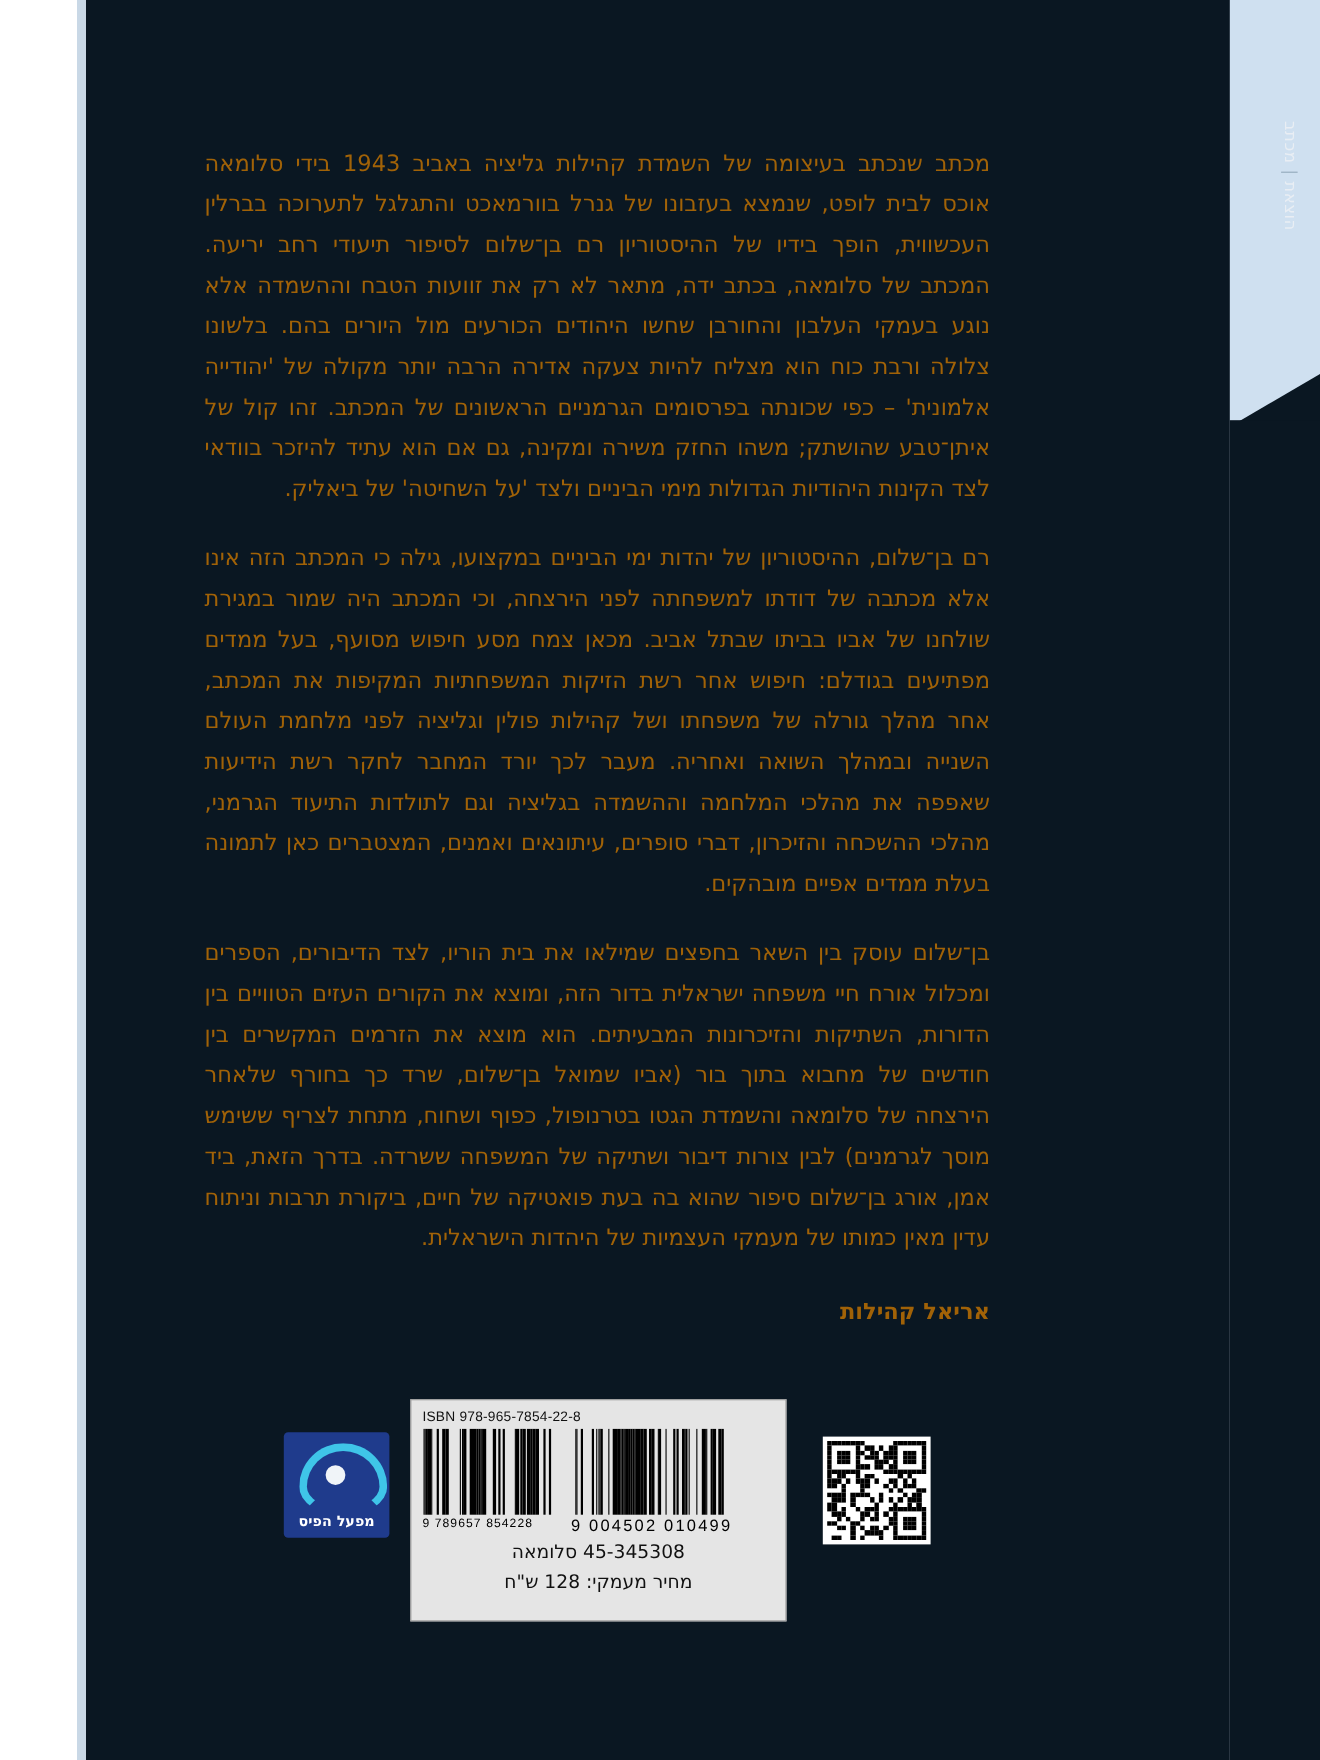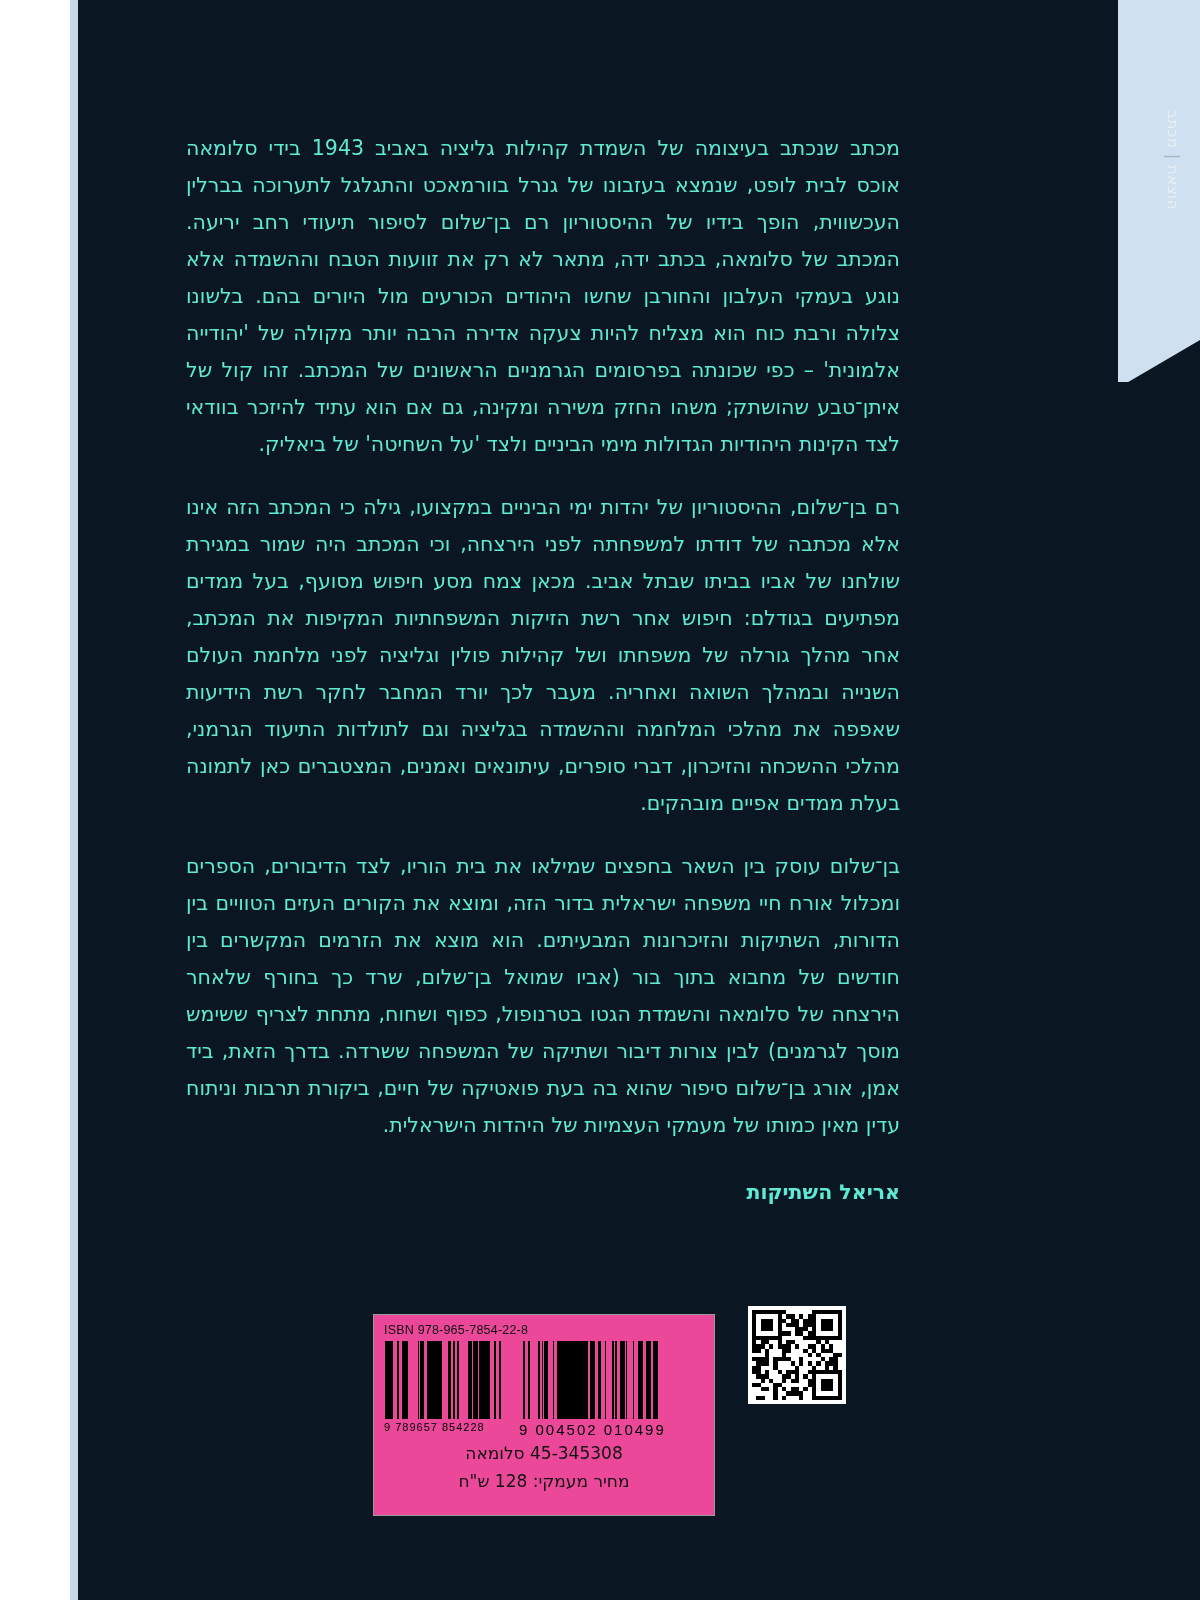--- a/index.html
+++ b/index.html
@@ -91,21 +91,21 @@
     color: #9fb4c6;
   }
 
   
   .text-block {
     position: absolute;
     top: 130px;
     right: 300px;
     left: 186px;
     z-index: 7;
-    color: #5eead4;
+    color: #a16207;
     direction: rtl;
     text-align: justify;
     font-size: 20.5px;
     line-height: 37px;
   }
   .text-block p {
     margin: 0 0 26px 0;
   }
   .text-block p:last-child {
     margin-bottom: 0;
@@ -144,24 +144,23 @@
     direction: ltr;
     font-family: "Liberation Sans", sans-serif;
   }
 
   .barcode-box {
     position: absolute;
     left: 373px;
     top: 52px;
     width: 340px;
     height: 200px;
-    background: #ec4899;
+    background: #e5e5e5;
     border: 1px solid #9a9a9a;
     direction: ltr;
-    margin-top: 42px;
   }
   .isbn-label {
     position: absolute;
     left: 10px;
     top: 8px;
     font-size: 12.5px;
     color: #111;
     font-family: "Liberation Sans", sans-serif;
     letter-spacing: 0.2px;
   }
@@ -317,21 +316,21 @@
   <div class="spine-text">
     <span>הוצאת</span>
     <span class="sep">|</span>
     <span>מכתב</span>
   </div>
 
   <div class="text-block">
     <p>מכתב שנכתב בעיצומה של השמדת קהילות גליציה באביב 1943 בידי סלומאה אוכס לבית לופט, שנמצא בעזבונו של גנרל בוורמאכט והתגלגל לתערוכה בברלין העכשווית, הופך בידיו של ההיסטוריון רם בן־שלום לסיפור תיעודי רחב יריעה. המכתב של סלומאה, בכתב ידה, מתאר לא רק את זוועות הטבח וההשמדה אלא נוגע בעמקי העלבון והחורבן שחשו היהודים הכורעים מול היורים בהם. בלשונו צלולה ורבת כוח הוא מצליח להיות צעקה אדירה הרבה יותר מקולה של 'יהודייה אלמונית' – כפי שכונתה בפרסומים הגרמניים הראשונים של המכתב. זהו קול של איתן־טבע שהושתק; משהו החזק משירה ומקינה, גם אם הוא עתיד להיזכר בוודאי לצד הקינות היהודיות הגדולות מימי הביניים ולצד 'על השחיטה' של ביאליק.</p>
     <p>רם בן־שלום, ההיסטוריון של יהדות ימי הביניים במקצועו, גילה כי המכתב הזה אינו אלא מכתבה של דודתו למשפחתה לפני הירצחה, וכי המכתב היה שמור במגירת שולחנו של אביו בביתו שבתל אביב. מכאן צמח מסע חיפוש מסועף, בעל ממדים מפתיעים בגודלם: חיפוש אחר רשת הזיקות המשפחתיות המקיפות את המכתב, אחר מהלך גורלה של משפחתו ושל קהילות פולין וגליציה לפני מלחמת העולם השנייה ובמהלך השואה ואחריה. מעבר לכך יורד המחבר לחקר רשת הידיעות שאפפה את מהלכי המלחמה וההשמדה בגליציה וגם לתולדות התיעוד הגרמני, מהלכי ההשכחה והזיכרון, דברי סופרים, עיתונאים ואמנים, המצטברים כאן לתמונה בעלת ממדים אפיים מובהקים.</p>
     <p>בן־שלום עוסק בין השאר בחפצים שמילאו את בית הוריו, לצד הדיבורים, הספרים ומכלול אורח חיי משפחה ישראלית בדור הזה, ומוצא את הקורים העזים הטוויים בין הדורות, השתיקות והזיכרונות המבעיתים. הוא מוצא את הזרמים המקשרים בין חודשים של מחבוא בתוך בור (אביו שמואל בן־שלום, שרד כך בחורף שלאחר הירצחה של סלומאה והשמדת הגטו בטרנופול, כפוף ושחוח, מתחת לצריף ששימש מוסך לגרמנים) לבין צורות דיבור ושתיקה של המשפחה ששרדה. בדרך הזאת, ביד אמן, אורג בן־שלום סיפור שהוא בה בעת פואטיקה של חיים, ביקורת תרבות וניתוח עדין מאין כמותו של מעמקי העצמיות של היהדות הישראלית.</p>
-    <div class="reviewer">אריאל השתיקות</div>
+    <div class="reviewer">אריאל קהילות</div>
   </div>
 
   <div class="bottom">
 
 
     <div class="barcode-box">
       <div class="isbn-label">ISBN 978-965-7854-22-8</div>
 
       <div class="bars bc-left" id="bars-left">
           <span style="width:1px;height:100%;background:transparent"></span>
@@ -922,15 +921,20 @@
           <i class=""></i>
           <i class="on"></i>
           <i class=""></i>
           <i class=""></i>
           <i class="on"></i>
           <i class="on"></i>
           <i class=""></i>
         </div>
     </div>
 
+    <div class="pais">
+      <div class="swirl"></div>
+      <div class="dot"></div>
+      <div class="label">מפעל הפיס</div>
+    </div>
 
   </div>
 </div>
 
 </body></html>

